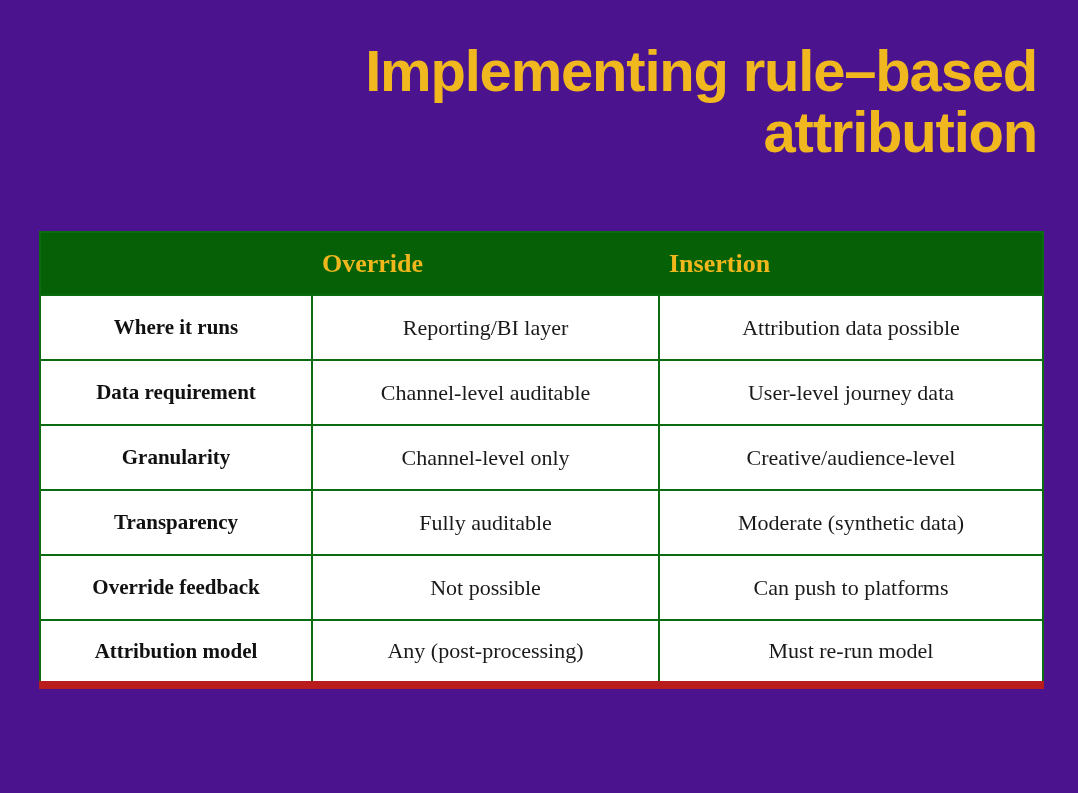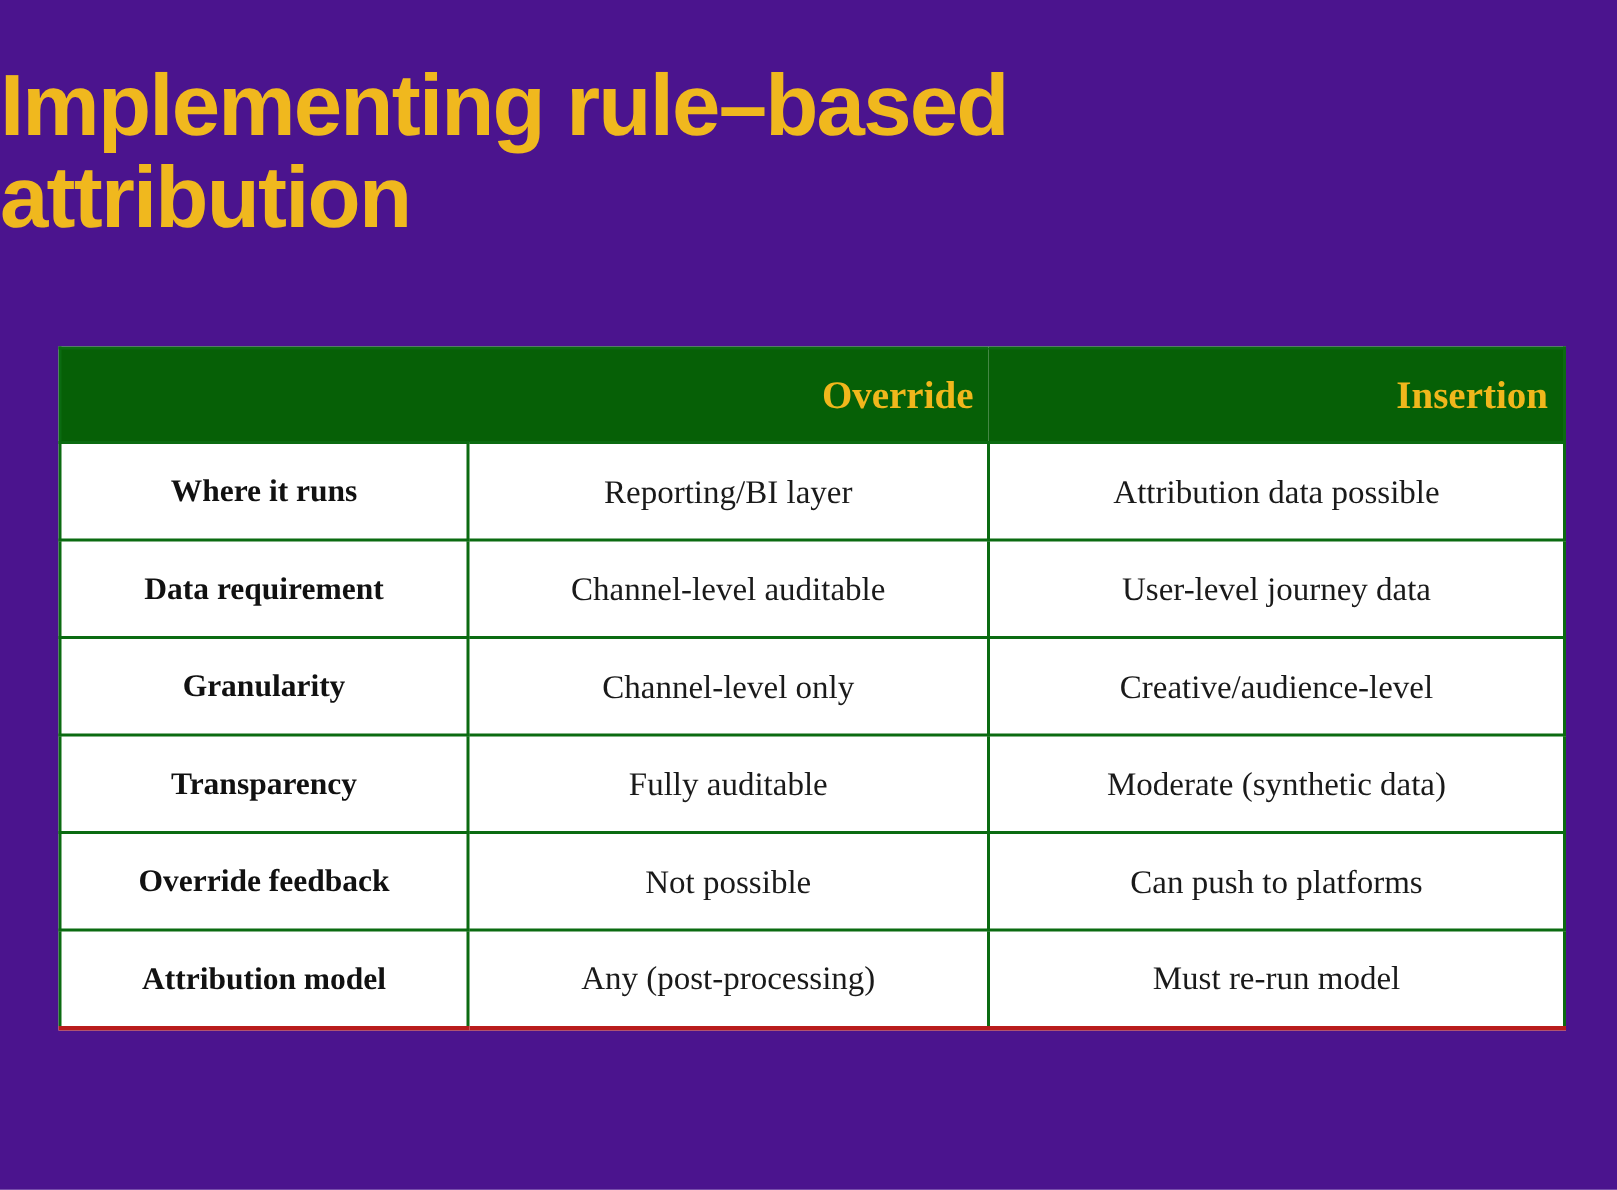--- a/index.html
+++ b/index.html
@@ -18,21 +18,21 @@
     width: 1078px;
     height: 793px;
     background: #4B148E;
     box-sizing: border-box;
   }
   .title-block {
     position: absolute;
     left: 0;
     top: 40px;
     width: 1037px;
-    text-align: left;
+    text-align: right;
   }
   .slide-title {
     margin: 0;
     font-family: "Liberation Sans", sans-serif;
     font-weight: bold;
     font-size: 58px;
     line-height: 1.06;
     letter-spacing: -1.2px;
     color: #F0B81E;
     white-space: pre-line;
@@ -57,21 +57,21 @@
   thead tr.head-row {
     background: #066006;
   }
   thead th {
     height: 63px;
     padding: 12px 10px;
     color: #F0B71C;
     font-family: "Liberation Serif", serif;
     font-weight: bold;
     font-size: 26px;
-    text-align: right;
+    text-align: left;
     border: none;
     box-sizing: border-box;
   }
   thead th.blank-head {
     background: #066006;
   }
   tbody td {
     height: 65px;
     padding: 0 10px;
     border: 2px solid #0B6B11;
@@ -82,21 +82,21 @@
     font-size: 22px;
     color: #1A1A1A;
     box-sizing: border-box;
   }
   tbody td.row-label {
     font-weight: bold;
     color: #111111;
     font-size: 21px;
   }
   tbody tr:last-child td {
-    border-bottom: 3px solid #b91c1c;
+    border-bottom: 8px solid #b91c1c;
     text-align: center;
   }
 </style>
 </head>
 <body>
 
 <div class="slide">
 
   <div class="title-block">
     <h1 class="slide-title">Implementing rule–based

